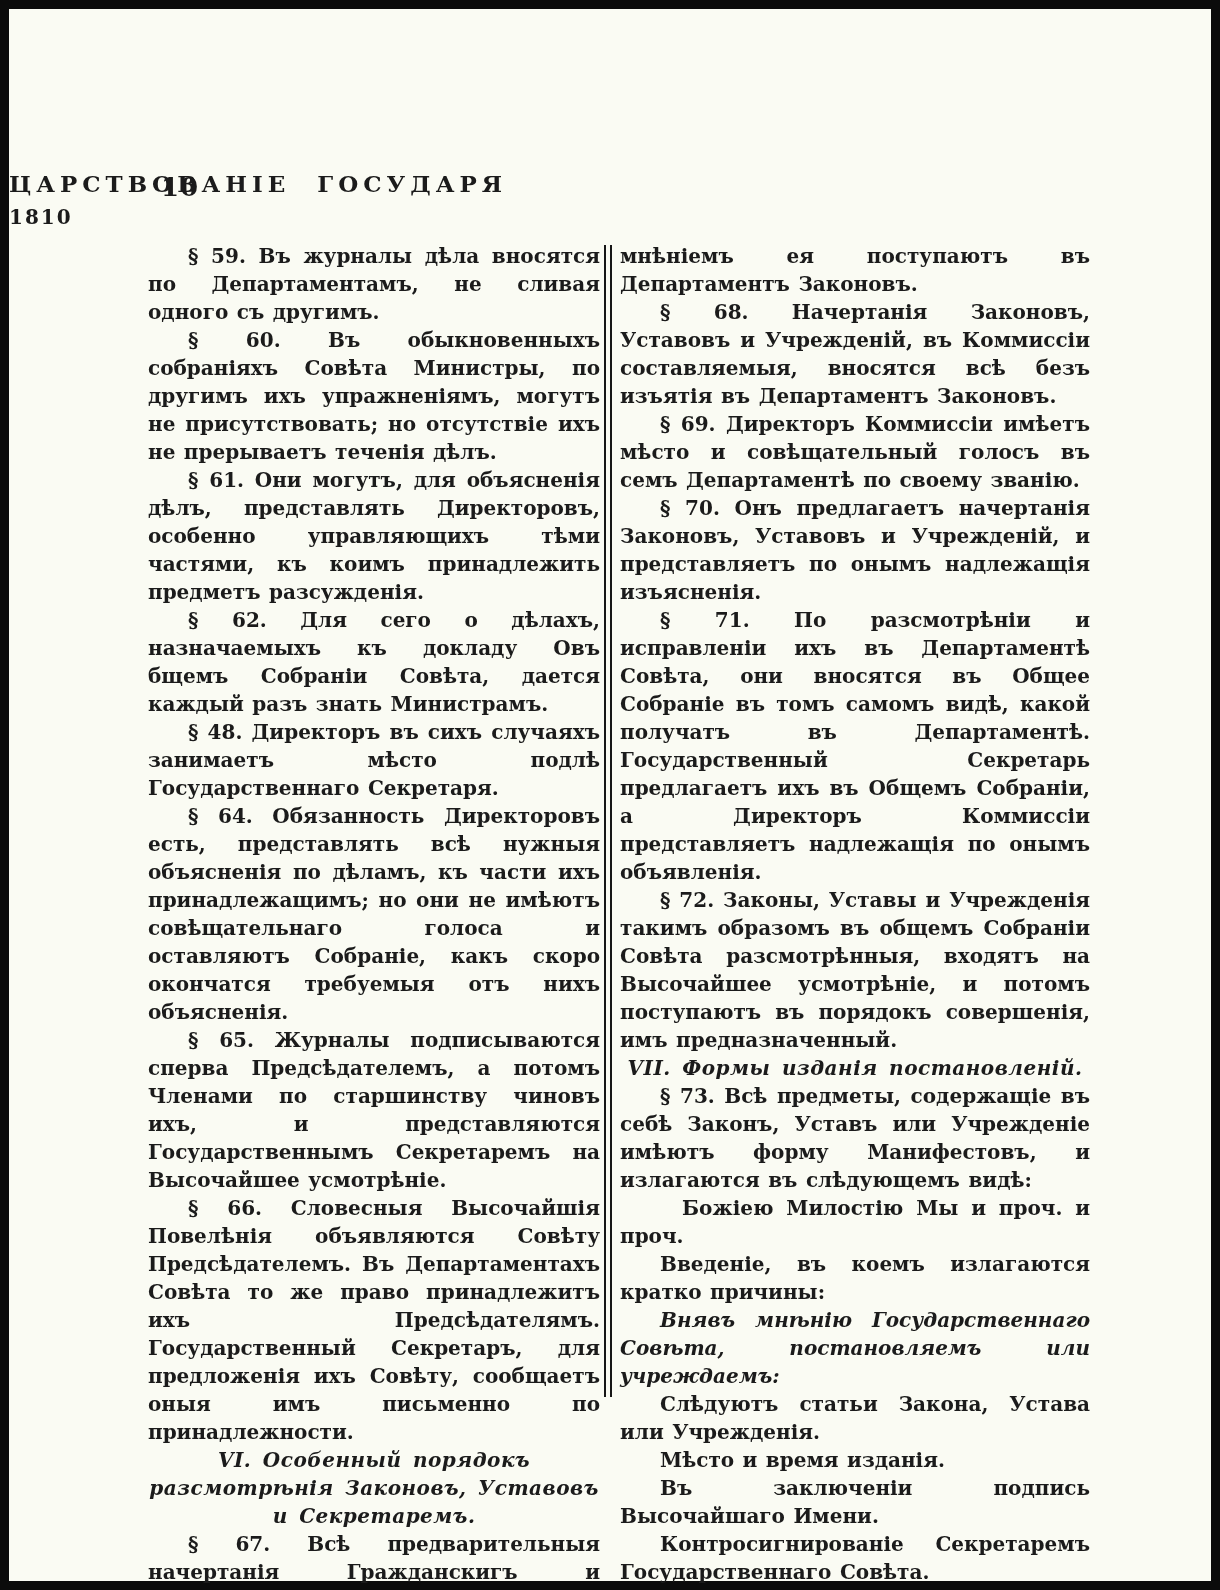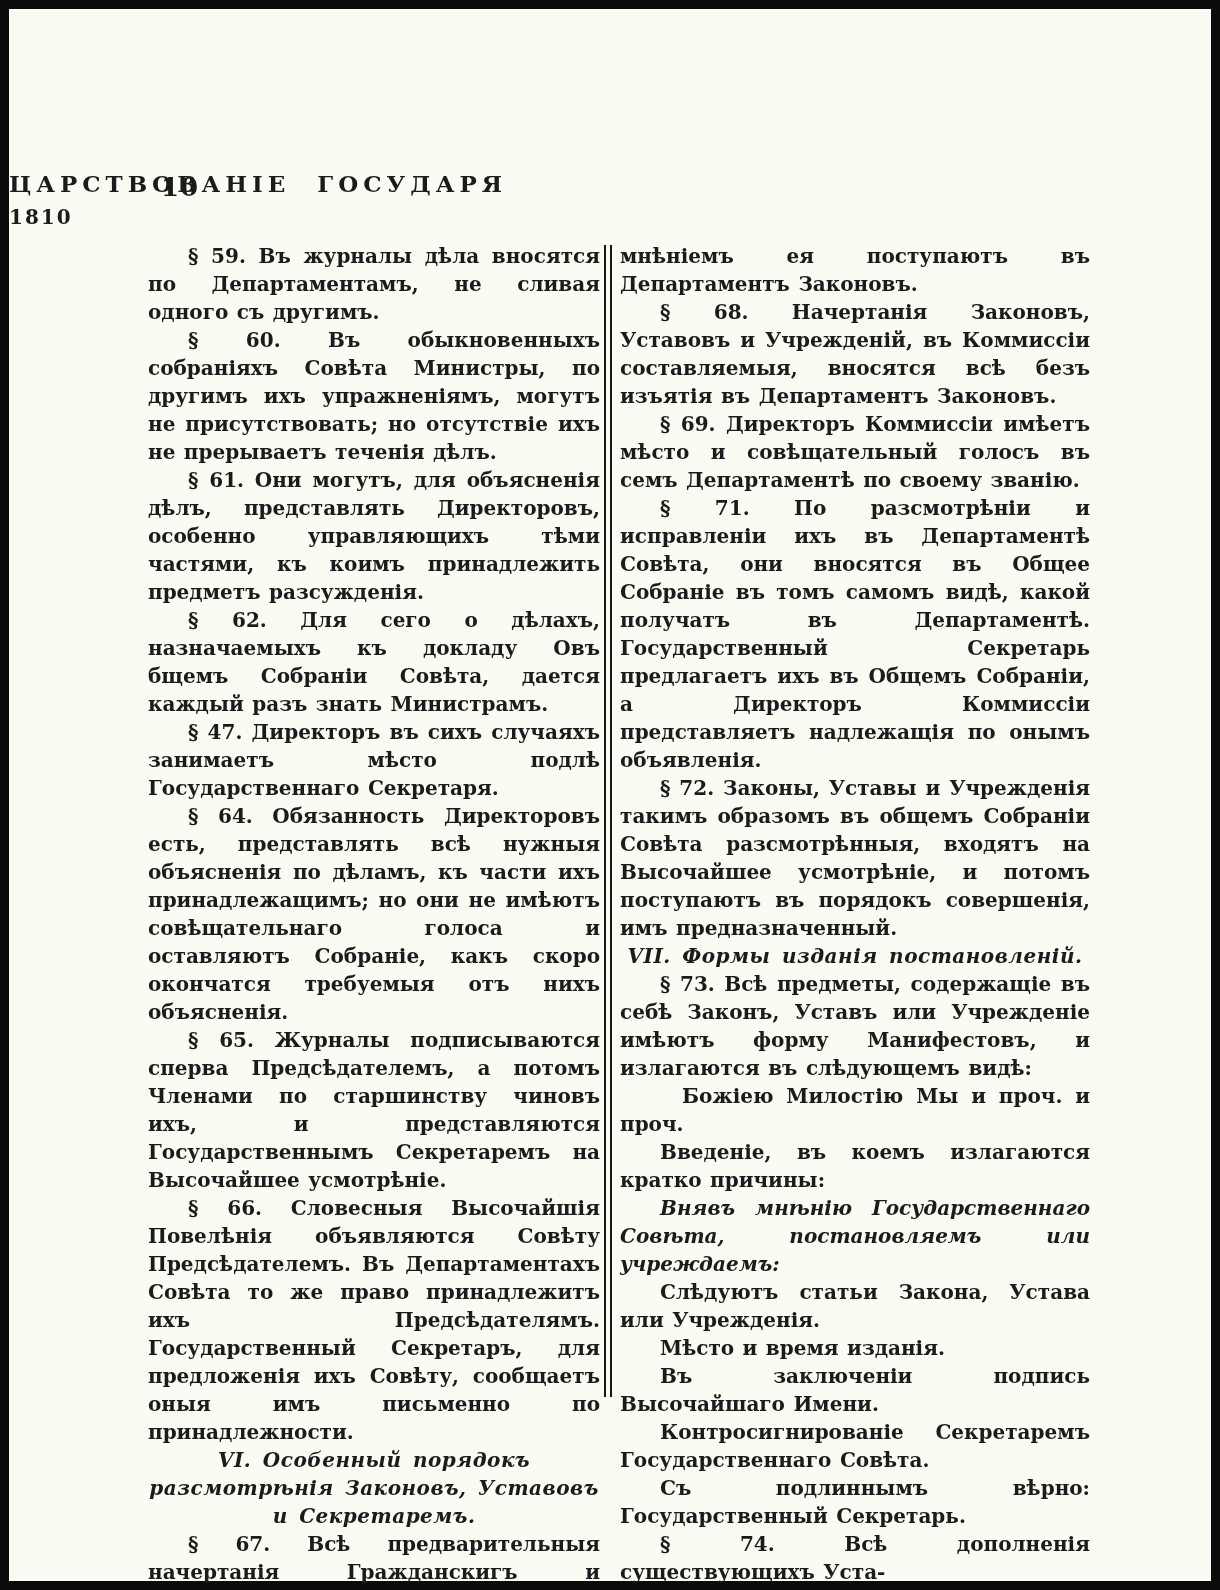--- a/index.html
+++ b/index.html
@@ -94,34 +94,35 @@
 <div class="page">
   <div class="page-number">10</div>
   <div class="header-title">ЦАРСТВОВАНІЕ ГОСУДАРЯ</div>
   <div class="header-year">1810</div>
 
   <div class="col col-left">
       <p class="para body">§ 59. Въ журналы дѣла вносятся по Департаментамъ, не сливая одного съ другимъ.</p>
       <p class="para body">§ 60. Въ обыкновенныхъ собраніяхъ Совѣта Министры, по другимъ ихъ упражненіямъ, могутъ не присутствовать; но отсутствіе ихъ не прерываетъ теченія дѣлъ.</p>
       <p class="para body">§ 61. Они могутъ, для объясненія дѣлъ, представлять Директоровъ, особенно управляющихъ тѣми частями, къ коимъ принадлежить предметъ разсужденія.</p>
       <p class="para body">§ 62. Для сего о дѣлахъ, назначаемыхъ къ докладу Овъ бщемъ Собраніи Совѣта, дается каждый разъ знать Министрамъ.</p>
-      <p class="para body">§ 47. Директоръ въ сихъ случаяхъ занимаетъ мѣсто подлѣ Государственнаго Секретаря.</p>
+      <p class="para body">§ 48. Директоръ въ сихъ случаяхъ занимаетъ мѣсто подлѣ Государственнаго Секретаря.</p>
       <p class="para body">§ 64. Обязанность Директоровъ есть, представлять всѣ нужныя объясненія по дѣламъ, къ части ихъ принадлежащимъ; но они не имѣютъ совѣщательнаго голоса и оставляютъ Собраніе, какъ скоро окончатся требуемыя отъ нихъ объясненія.</p>
       <p class="para body">§ 65. Журналы подписываются сперва Предсѣдателемъ, а потомъ Членами по старшинству чиновъ ихъ, и представляются Государственнымъ Секретаремъ на Высочайшее усмотрѣніе.</p>
       <p class="para body">§ 66. Словесныя Высочайшія Повелѣнія объявляются Совѣту Предсѣдателемъ. Въ Департаментахъ Совѣта то же право принадлежитъ ихъ Предсѣдателямъ. Государственный Секретаръ, для предложенія ихъ Совѣту, сообщаетъ оныя имъ письменно по принадлежности.</p>
       <p class="para heading">VI. Особенный порядокъ разсмотрѣнія Законовъ, Уставовъ и Секретаремъ.</p>
       <p class="para body">§ 67. Всѣ предварительныя начертанія Гражданскигъ и Уголовныхъ Законовъ, также Уставовъ и Учрежденій, составляемыхъ внѣ Коммиссіи, особенно для сего учрежденной, вносятся прежде всего чрезъ Государственнаго Секретаря въ сію Коммиссію, и потомъ съ</p>
     </div>
 
   <div class="divider"></div>
 
   <div class="col col-right">
       <p class="para body continuation">мнѣніемъ ея поступаютъ въ Департаментъ Законовъ.</p>
       <p class="para body">§ 68. Начертанія Законовъ, Уставовъ и Учрежденій, въ Коммиссіи составляемыя, вносятся всѣ безъ изъятія въ Департаментъ Законовъ.</p>
       <p class="para body">§ 69. Директоръ Коммиссіи имѣетъ мѣсто и совѣщательный голосъ въ семъ Департаментѣ по своему званію.</p>
+      <p class="para body">§ 70. Онъ предлагаетъ начертанія Законовъ, Уставовъ и Учрежденій, и представляетъ по онымъ надлежащія изъясненія.</p>
       <p class="para body">§ 71. По разсмотрѣніи и исправленіи ихъ въ Департаментѣ Совѣта, они вносятся въ Общее Собраніе въ томъ самомъ видѣ, какой получатъ въ Департаментѣ. Государственный Секретарь предлагаетъ ихъ въ Общемъ Собраніи, а Директоръ Коммиссіи представляетъ надлежащія по онымъ объявленія.</p>
       <p class="para body">§ 72. Законы, Уставы и Учрежденія такимъ образомъ въ общемъ Собраніи Совѣта разсмотрѣнныя, входятъ на Высочайшее усмотрѣніе, и потомъ поступаютъ въ порядокъ совершенія, имъ предназначенный.</p>
       <p class="para heading">VII. Формы изданія постановленій.</p>
       <p class="para body">§ 73. Всѣ предметы, содержащіе въ себѣ Законъ, Уставъ или Учрежденіе имѣютъ форму Манифестовъ, и излагаются въ слѣдующемъ видѣ:</p>
       <p class="para body inset">Божіею Милостію Мы и проч. и проч.</p>
       <p class="para body">Введеніе, въ коемъ излагаются кратко причины:</p>
       <p class="para body italic">Внявъ мнѣнію Государственнаго Совѣта, постановляемъ или учреждаемъ:</p>
       <p class="para body">Слѣдуютъ статьи Закона, Устава или Учрежденія.</p>
       <p class="para body">Мѣсто и время изданія.</p>
       <p class="para body">Въ заключеніи подпись Высочайшаго Имени.</p>

